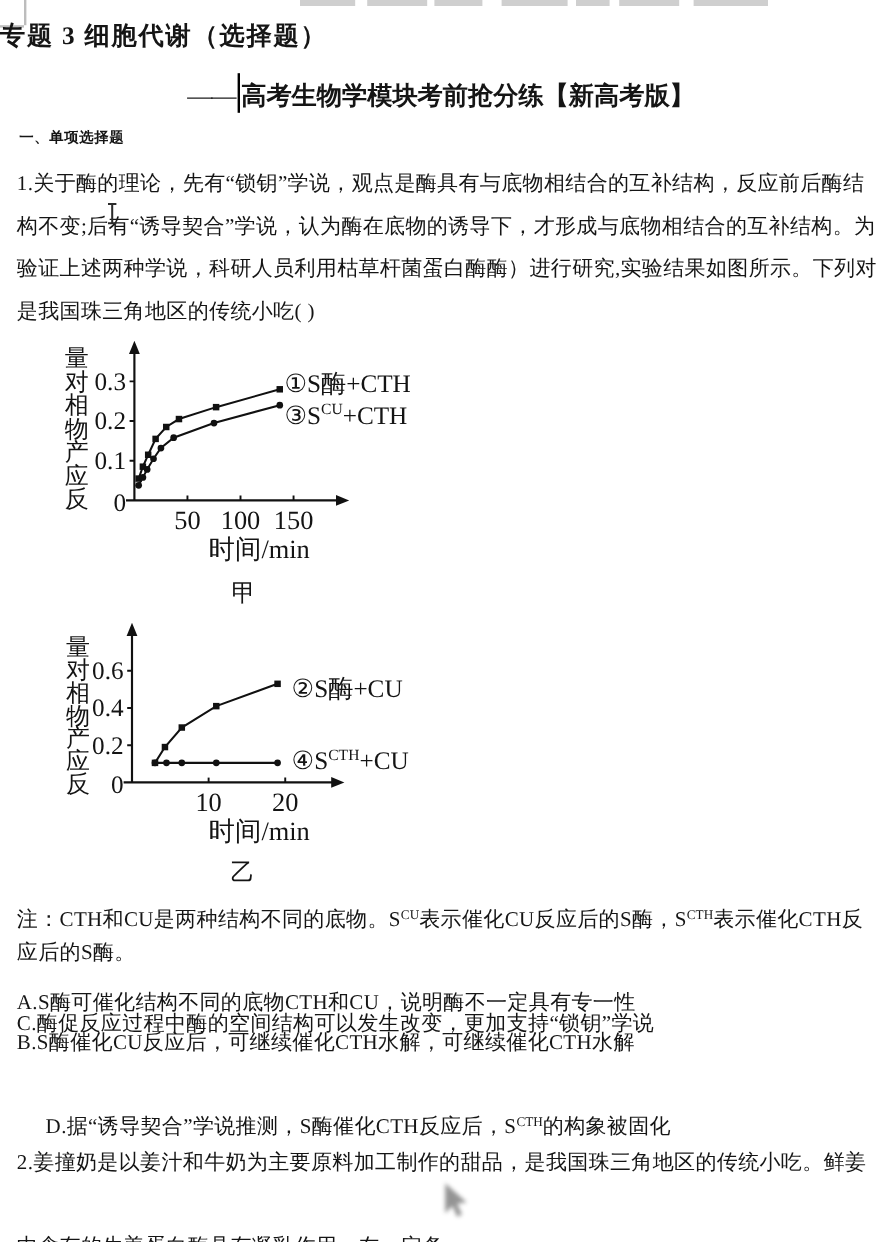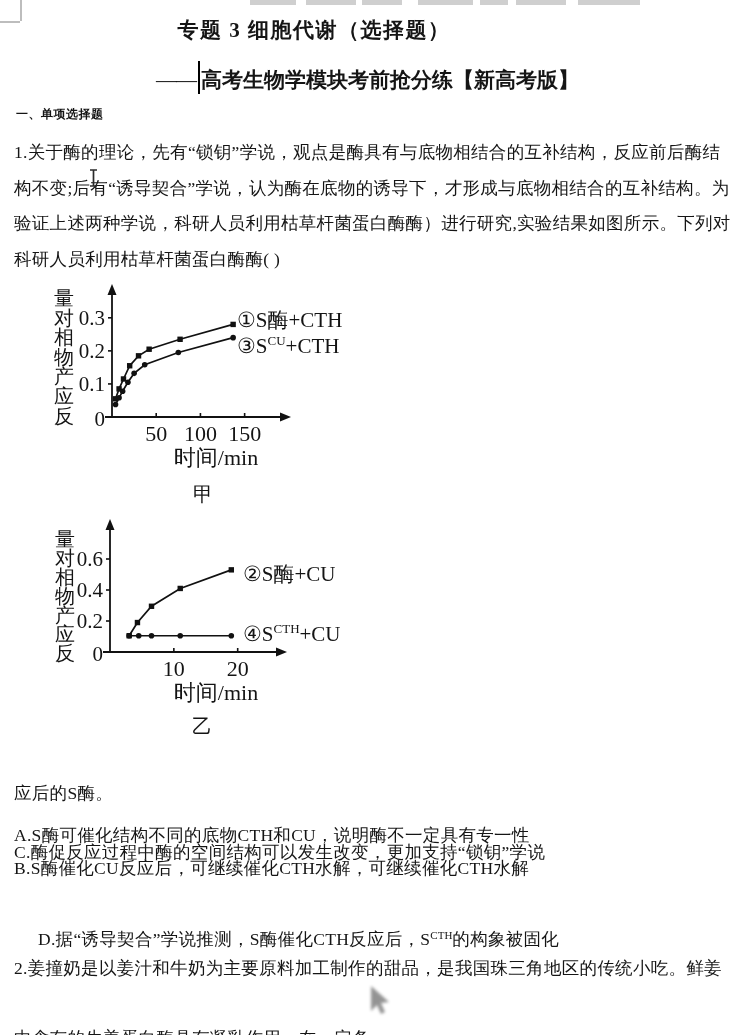--- a/index.html
+++ b/index.html
@@ -1,20 +1,20 @@
 <!DOCTYPE html>
 <html><head>
 <meta charset="utf-8">
 <style>
   html,body{margin:0;padding:0;background:#888;}
   .page{position:relative;width:735px;height:1035px;background:#ffffff;overflow:hidden;
         font-family:"Liberation Serif","DejaVu Serif",serif;color:#151515;}
   .tline{position:absolute;left:14px;white-space:nowrap;font-size:17.5px;line-height:25px;letter-spacing:0.3px;}
   .tline sup, sup.ssup{font-size:11px;vertical-align:6px;letter-spacing:0;}
-  .title{position:absolute;top:16px;left:0;width:628px;text-align:center;
+  .title{position:absolute;top:16px;left:0;width:628px;text-align:left;
          font-size:21px;font-weight:bold;letter-spacing:1.5px;white-space:nowrap;}
   .subtitle{position:absolute;top:61px;left:0;width:735px;text-align:center;
             font-size:21px;font-weight:bold;white-space:nowrap;}
   .subtitle .dash{font-weight:normal;letter-spacing:-1px;margin-right:2px;}
   .caret{display:inline-block;width:2px;height:33px;background:#000;vertical-align:-7px;margin-right:1px;}
   .heading{position:absolute;left:16px;top:106px;font-size:12px;font-weight:bold;letter-spacing:0.5px;white-space:nowrap;}
   .corner-v{position:absolute;left:20px;top:0;width:2px;height:21px;background:#bdbdbd;}
   .corner-h{position:absolute;left:0;top:21px;width:20px;height:2px;background:#bdbdbd;}
   .smudge{position:absolute;top:0;height:5px;background:#b0b0b0;opacity:.6;filter:blur(.6px);}
   svg.chart{position:absolute;}
@@ -40,21 +40,21 @@
 
   <div class="title">专题 3 细胞代谢（选择题）</div>
   <div class="subtitle">
     <span class="dash">——</span><span class="caret"></span><span>高考生物学模块考前抢分练【新高考版】</span>
   </div>
   <div class="heading">一、单项选择题</div>
 
   <div class="tline" style="top:140px;">1.关于酶的理论，先有“锁钥”学说，观点是酶具有与底物相结合的互补结构，反应前后酶结</div>
   <div class="tline" style="top:176px;">构不变;后有“诱导契合”学说，认为酶在底物的诱导下，才形成与底物相结合的互补结构。为</div>
   <div class="tline" style="top:211px;">验证上述两种学说，科研人员利用枯草杆菌蛋白酶酶）进行研究,实验结果如图所示。下列对</div>
-  <div class="tline" style="top:247px;">科研人员利用枯草杆菌蛋白酶酶(  )</div>
+  <div class="tline" style="top:247px;">是我国珠三角地区的传统小吃(  )</div>
 
   <svg class="ibeam" width="11" height="20">
     <path d="M2 2 H9 M5.5 2 V18 M2 18 H9" stroke="#2b2b2b" stroke-width="1.7" fill="none"></path>
   </svg>
 
   <svg class="chart" width="348" height="228" viewBox="0 0 348 228" style="left: 30px; top: 283px;">
       <line x1="82" y1="134" x2="82" y2="10" stroke="#111" stroke-width="1.8"></line>
       <polygon points="82,1 77.5,12 86.5,12" fill="#111"></polygon>
       <line x1="75" y1="134" x2="252" y2="134" stroke="#111" stroke-width="1.8"></line>
       <polygon points="261,134 250,129.5 250,138.5" fill="#111"></polygon>
@@ -136,20 +136,21 @@
       <polyline points="99.15384615384616,120.725 108.73076923076923,120.725 121.5,120.725 150.23076923076923,120.725 201.30769230769232,120.725" fill="none" stroke="#111" stroke-width="1.7"></polyline>
       <circle cx="99.15384615384616" cy="120.725" r="2.8" fill="#111"></circle>
       <circle cx="108.73076923076923" cy="120.725" r="2.8" fill="#111"></circle>
       <circle cx="121.5" cy="120.725" r="2.8" fill="#111"></circle>
       <circle cx="150.23076923076923" cy="120.725" r="2.8" fill="#111"></circle>
       <circle cx="201.30769230769232" cy="120.725" r="2.8" fill="#111"></circle>
       <text x="213" y="126" font-size="21"><tspan>④S</tspan><tspan dy="-8" font-size="13">CTH</tspan><tspan dy="8">+CU</tspan></text>
       <text x="172" y="218" text-anchor="middle" font-size="20">乙</text>
     </svg>
 
+  <div class="tline" style="top:751px;">注：CTH和CU是两种结构不同的底物。S<sup class="ssup">CU</sup>表示催化CU反应后的S酶，S<sup class="ssup">CTH</sup>表示催化CTH反</div>
   <div class="tline" style="top:781px;">应后的S酶。</div>
 
   <div class="tline" style="top:823px;">A.S酶可催化结构不同的底物CTH和CU，说明酶不一定具有专一性</div>
   <div class="tline" style="top:856px;">B.S酶催化CU反应后，可继续催化CTH水解，可继续催化CTH水解</div>
   <div class="tline" style="top:840px;">C.酶促反应过程中酶的空间结构可以发生改变，更加支持“锁钥”学说</div>
   <div class="tline" style="top:923px;margin-left:24px;">D.据“诱导契合”学说推测，S酶催化CTH反应后，S<sup class="ssup">CTH</sup>的构象被固化</div>
 
   <div class="tline" style="top:956px;">2.姜撞奶是以姜汁和牛奶为主要原料加工制作的甜品，是我国珠三角地区的传统小吃。鲜姜</div>
   <div class="tline" style="top:1026px;">中含有的生姜蛋白酶具有凝乳作用，在一定条</div>
 

